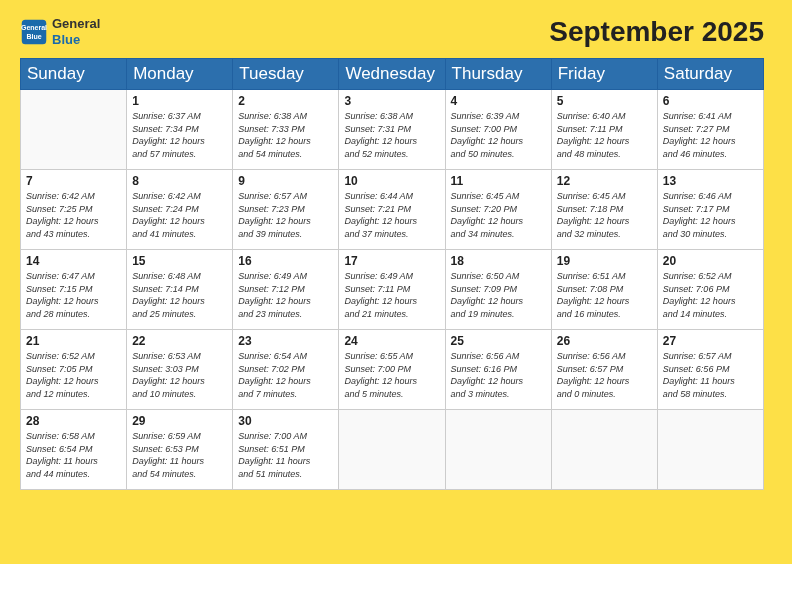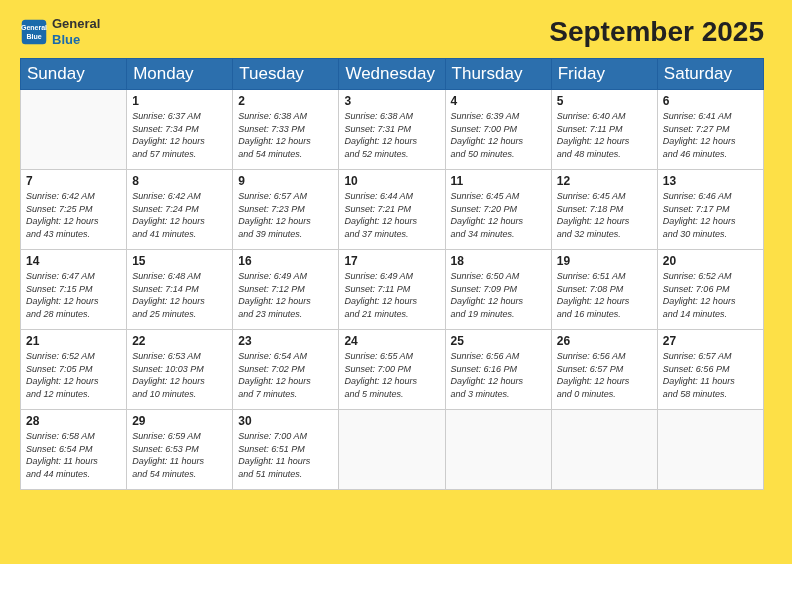--- a/index.html
+++ b/index.html
@@ -211,21 +211,21 @@
             <div class="cell-text"><span>Sunrise: 6:52 AM</span><br><span>Sunset: 7:06 PM</span><br><span>Daylight: 12 hours</span><br><span>and 14 minutes.</span></div>
           </td>
         </tr>
         <tr>
           <td>
             <div class="day-number">21</div>
             <div class="cell-text"><span>Sunrise: 6:52 AM</span><br><span>Sunset: 7:05 PM</span><br><span>Daylight: 12 hours</span><br><span>and 12 minutes.</span></div>
           </td>
           <td>
             <div class="day-number">22</div>
-            <div class="cell-text"><span>Sunrise: 6:53 AM</span><br><span>Sunset: 10:03 PM</span><br><span>Daylight: 12 hours</span><br><span>and 10 minutes.</span></div>
+            <div class="cell-text"><span>Sunrise: 6:53 AM</span><br><span>Sunset: 3:03 PM</span><br><span>Daylight: 12 hours</span><br><span>and 10 minutes.</span></div>
           </td>
           <td>
             <div class="day-number">23</div>
             <div class="cell-text"><span>Sunrise: 6:54 AM</span><br><span>Sunset: 7:02 PM</span><br><span>Daylight: 12 hours</span><br><span>and 7 minutes.</span></div>
           </td>
           <td>
             <div class="day-number">24</div>
             <div class="cell-text"><span>Sunrise: 6:55 AM</span><br><span>Sunset: 7:00 PM</span><br><span>Daylight: 12 hours</span><br><span>and 5 minutes.</span></div>
           </td>
           <td>

